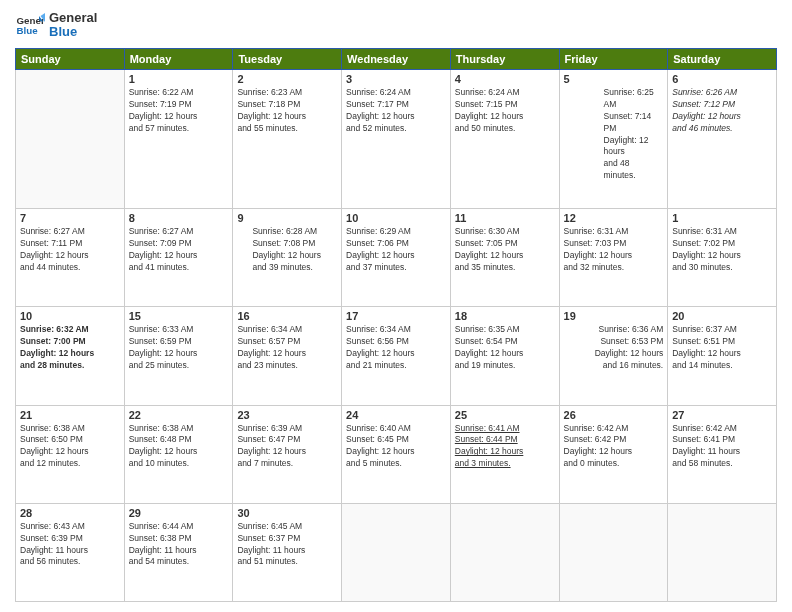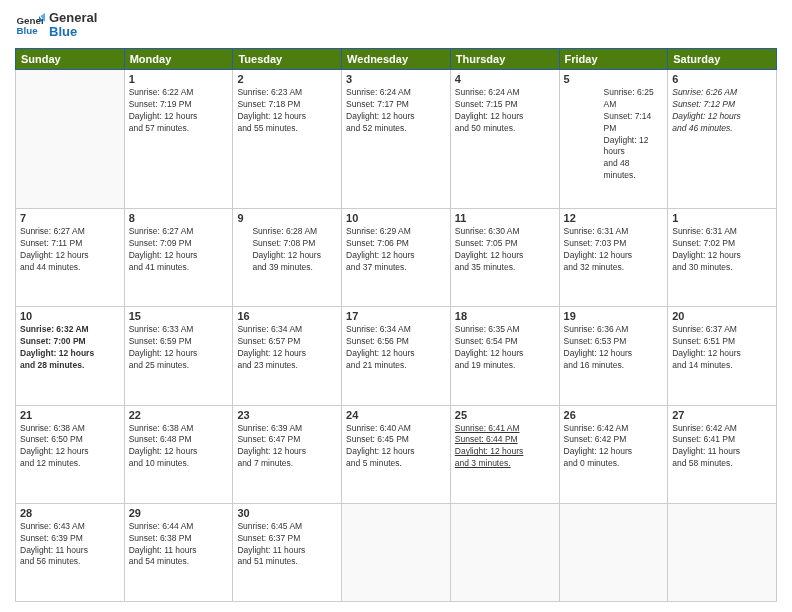--- a/index.html
+++ b/index.html
@@ -247,21 +247,21 @@
           </td>
           <td>
             <span class="day-num">18</span>
             <div class="cell-text" style="white-space: pre-line;">Sunrise: 6:35 AM
 Sunset: 6:54 PM
 Daylight: 12 hours
 and 19 minutes.</div>
           </td>
           <td>
             <span class="day-num">19</span>
-            <div class="cell-text" style="white-space: pre-line;">Sunrise: 6:36 AM
+            <div class="cell-text" style="white-space: pre-line; text-align: right;">Sunrise: 6:36 AM
 Sunset: 6:53 PM
 Daylight: 12 hours
 and 16 minutes.</div>
           </td>
           <td>
             <span class="day-num">20</span>
             <div class="cell-text" style="white-space: pre-line;">Sunrise: 6:37 AM
 Sunset: 6:51 PM
 Daylight: 12 hours
 and 14 minutes.</div>

